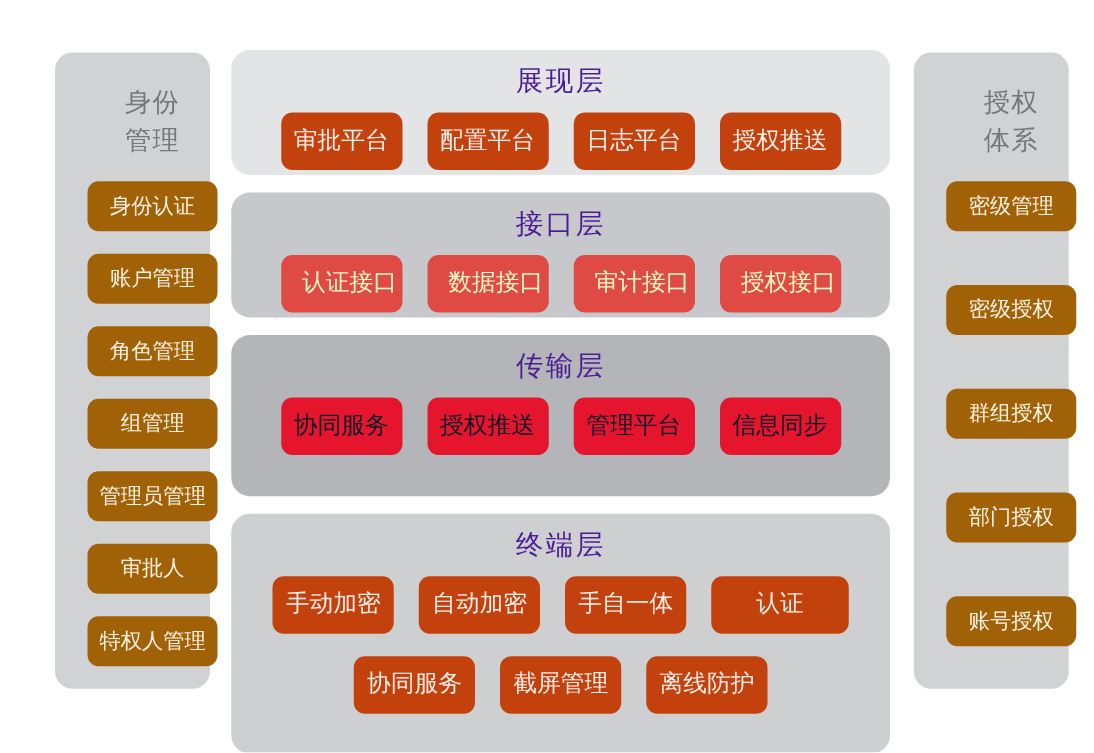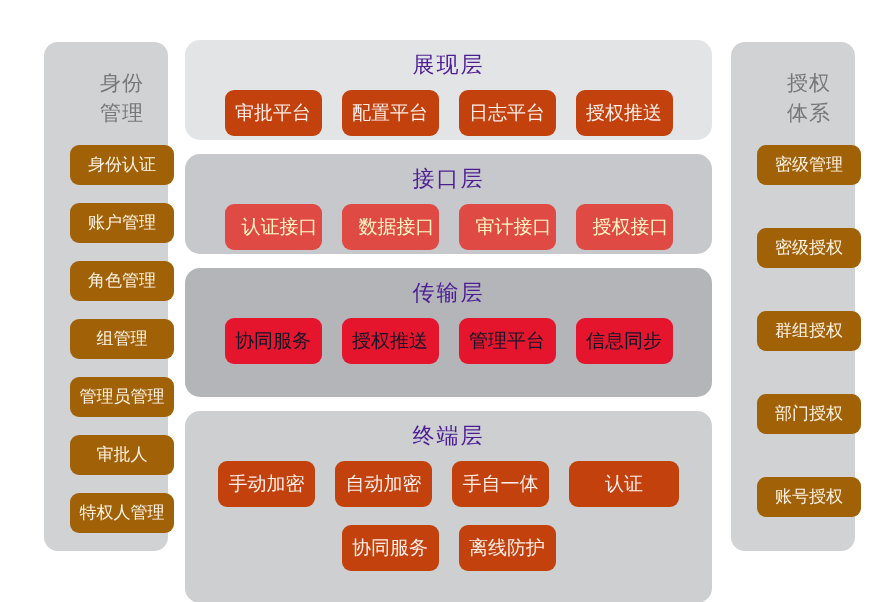--- a/index.html
+++ b/index.html
@@ -174,20 +174,21 @@
     <div class="layer layer-4">
       <div class="layer-title">终端层</div>
       <div class="btn-row">
         <div class="box salmon">手动加密</div>
         <div class="box salmon">自动加密</div>
         <div class="box salmon">手自一体</div>
         <div class="box salmon wide">认证</div>
       </div>
       <div class="btn-row">
         <div class="box salmon">协同服务</div>
+        <div class="box salmon">截屏管理</div>
         <div class="box salmon">离线防护</div>
       </div>
     </div>
 
   </div>
 
   <div class="side-panel right">
     <div class="side-title">授权
 体系</div>
     <div class="side-items">

